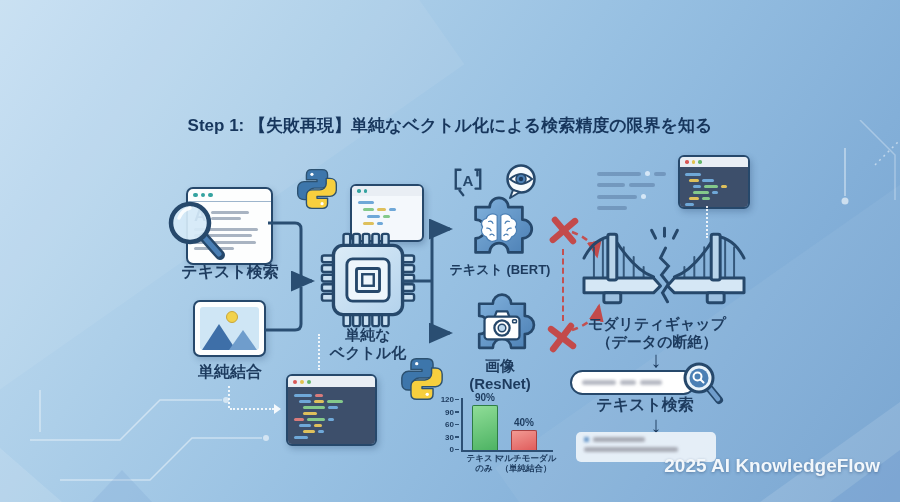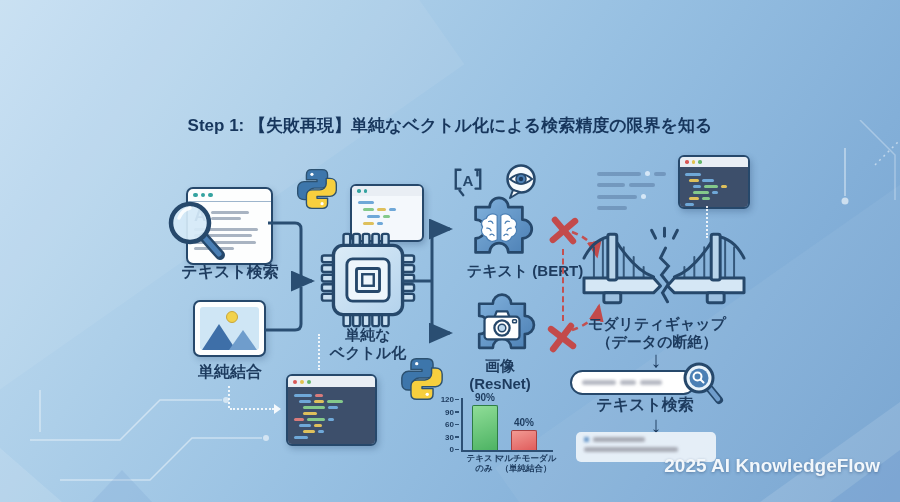--- a/index.html
+++ b/index.html
@@ -287,21 +287,21 @@
       <g fill="none" stroke="#4b7fb4" stroke-width="2" stroke-linecap="round">
         <path d="M33,38 Q38,36 40,41"></path>
           <path d="M30,49 Q35,48 37,53"></path>
           <path d="M35,60 Q39,57 42,61"></path>
         <path d="M67,38 Q62,36 60,41"></path>
           <path d="M70,49 Q65,48 63,53"></path>
           <path d="M65,60 Q61,57 58,61"></path>
       </g>
     </g>
   </svg>
-  <div class="lbl" style="left:463px;top:262px;width:124px;font-size:15px;">テキスト (BERT)</div>
+  <div class="lbl" style="left:438px;top:262px;width:124px;font-size:13px;">テキスト (BERT)</div>
 
   <svg class="abs" style="left:464px;top:287px;" width="76" height="76" viewBox="0 0 100 100">
     <defs>
         <linearGradient id="pzg2" x1="0" y1="0" x2="1" y2="1">
       <stop offset="0" stop-color="#82b2dd"></stop>
           <stop offset="1" stop-color="#4b7fb4"></stop>
         </linearGradient>
       </defs>
     <path d="M20,22 L38,22 A12,12 0 0 1 62,22 L80,22 L80,38 A12,12 0 0 1 80,62 L80,80 L62,80 A12,12 0 0 0 38,80 L20,80 L20,62 A12,12 0 0 0 20,38 Z" fill="url(#pzg2)" stroke="#26486b" stroke-width="3.5" stroke-linejoin="round"></path>
     <g stroke="#26486b" fill="#fff" stroke-width="3" stroke-linejoin="round">

